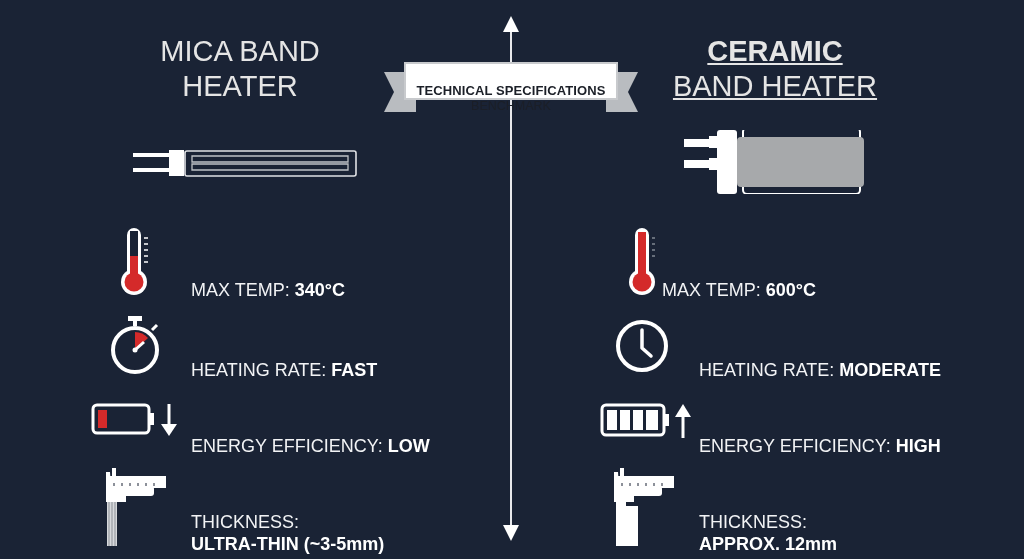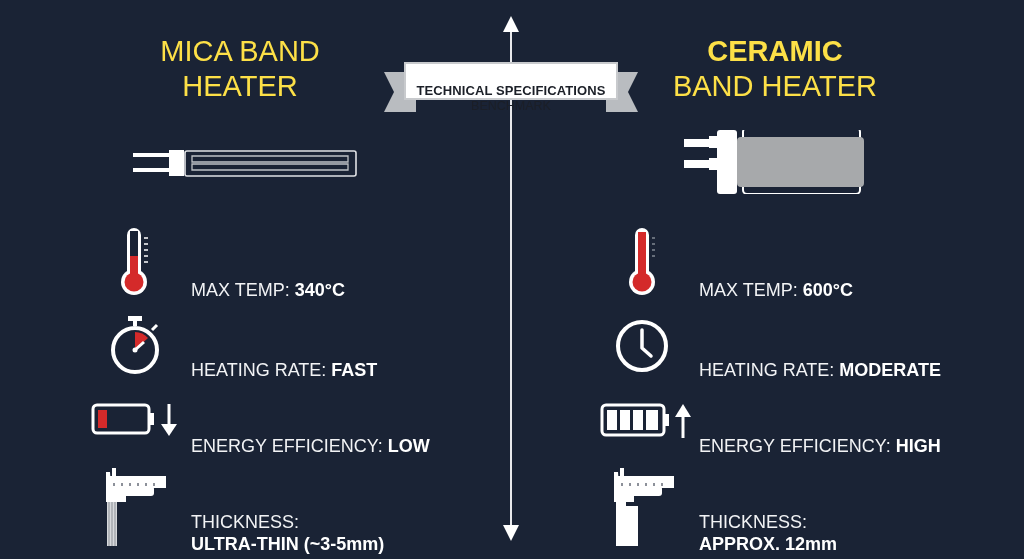--- a/index.html
+++ b/index.html
@@ -7,23 +7,23 @@
   .axis-line { position:absolute; left:510px; top:22px; width:2px; height:510px; background:#e8e9ec; }
   .arrow-up { position:absolute; left:503px; top:16px; width:0; height:0; border-left:8px solid transparent; border-right:8px solid transparent; border-bottom:16px solid #ffffff; }
   .arrow-down { position:absolute; left:503px; top:525px; width:0; height:0; border-left:8px solid transparent; border-right:8px solid transparent; border-top:16px solid #ffffff; }
 
   .banner { position:absolute; left:404px; top:62px; width:214px; height:38px; background:#ffffff; border:2px solid #c8cacd; box-sizing:border-box; text-align:center; color:#1b1f27; }
   .banner .t1 { font-weight:bold; font-size:13px; margin-top:19px; letter-spacing:0.1px; }
   .banner .t2 { font-size:12.5px; margin-top:1px; }
   .ribbon-l { position:absolute; left:384px; top:72px; width:32px; height:40px; background:#b9bcc0; clip-path:polygon(0 0,100% 0,100% 100%,0 100%,10px 50%); }
   .ribbon-r { position:absolute; left:606px; top:72px; width:32px; height:40px; background:#b9bcc0; clip-path:polygon(0 0,100% 0,calc(100% - 10px) 50%,100% 100%,0 100%); }
 
-  .title { position:absolute; text-align:center; font-size:29px; line-height:35px; color:#fde047; }
+  .title { position:absolute; text-align:center; font-size:29px; line-height:35px; color:#e5e5e5; }
   .title-left { left:120px; top:34px; width:240px; }
-  .title-right { left:655px; top:34px; width:240px; }
+  .title-right { left:655px; top:34px; width:240px;text-decoration:underline; }
 
   .spec { position:absolute; font-size:18px; color:#f2f3f5; white-space:nowrap;margin-top:28px; }
   .spec b { font-weight:bold; color:#ffffff; }
   .icon { position:absolute; }
 </style>
 </head>
 <body>
 
 <div class="axis-line"></div>
 <div class="arrow-up"></div>
@@ -137,21 +137,21 @@
   <circle cx="16" cy="56" r="13" fill="#fff"></circle>
   <rect x="12" y="6" width="8" height="48" fill="#d42a2a"></rect>
   <circle cx="16" cy="56" r="9.5" fill="#d42a2a"></circle>
   <g stroke="#9aa0a8" stroke-width="1.2">
       <line x1="26" y1="12" x2="29" y2="12"></line>
       <line x1="26" y1="18" x2="29" y2="18"></line>
       <line x1="26" y1="24" x2="29" y2="24"></line>
       <line x1="26" y1="30" x2="29" y2="30"></line>
     </g>
 </svg>
-<div class="spec" style="left:699px;top:252px">
+<div class="spec" style="left:662px;top:252px">
   <span>MAX TEMP: </span><b>600°C</b>
 </div>
 
 <svg class="icon" style="left:614px;top:318px" width="56" height="56" viewBox="0 0 56 56">
   <circle cx="28" cy="28" r="24" fill="none" stroke="#fff" stroke-width="4"></circle>
   <path d="M28 12 L28 30 L37 38" fill="none" stroke="#fff" stroke-width="3.5" stroke-linecap="round" stroke-linejoin="round"></path>
 </svg>
 <div class="spec" style="left:699px;top:332px">
   <span>HEATING RATE: </span><b>MODERATE</b>
 </div>

